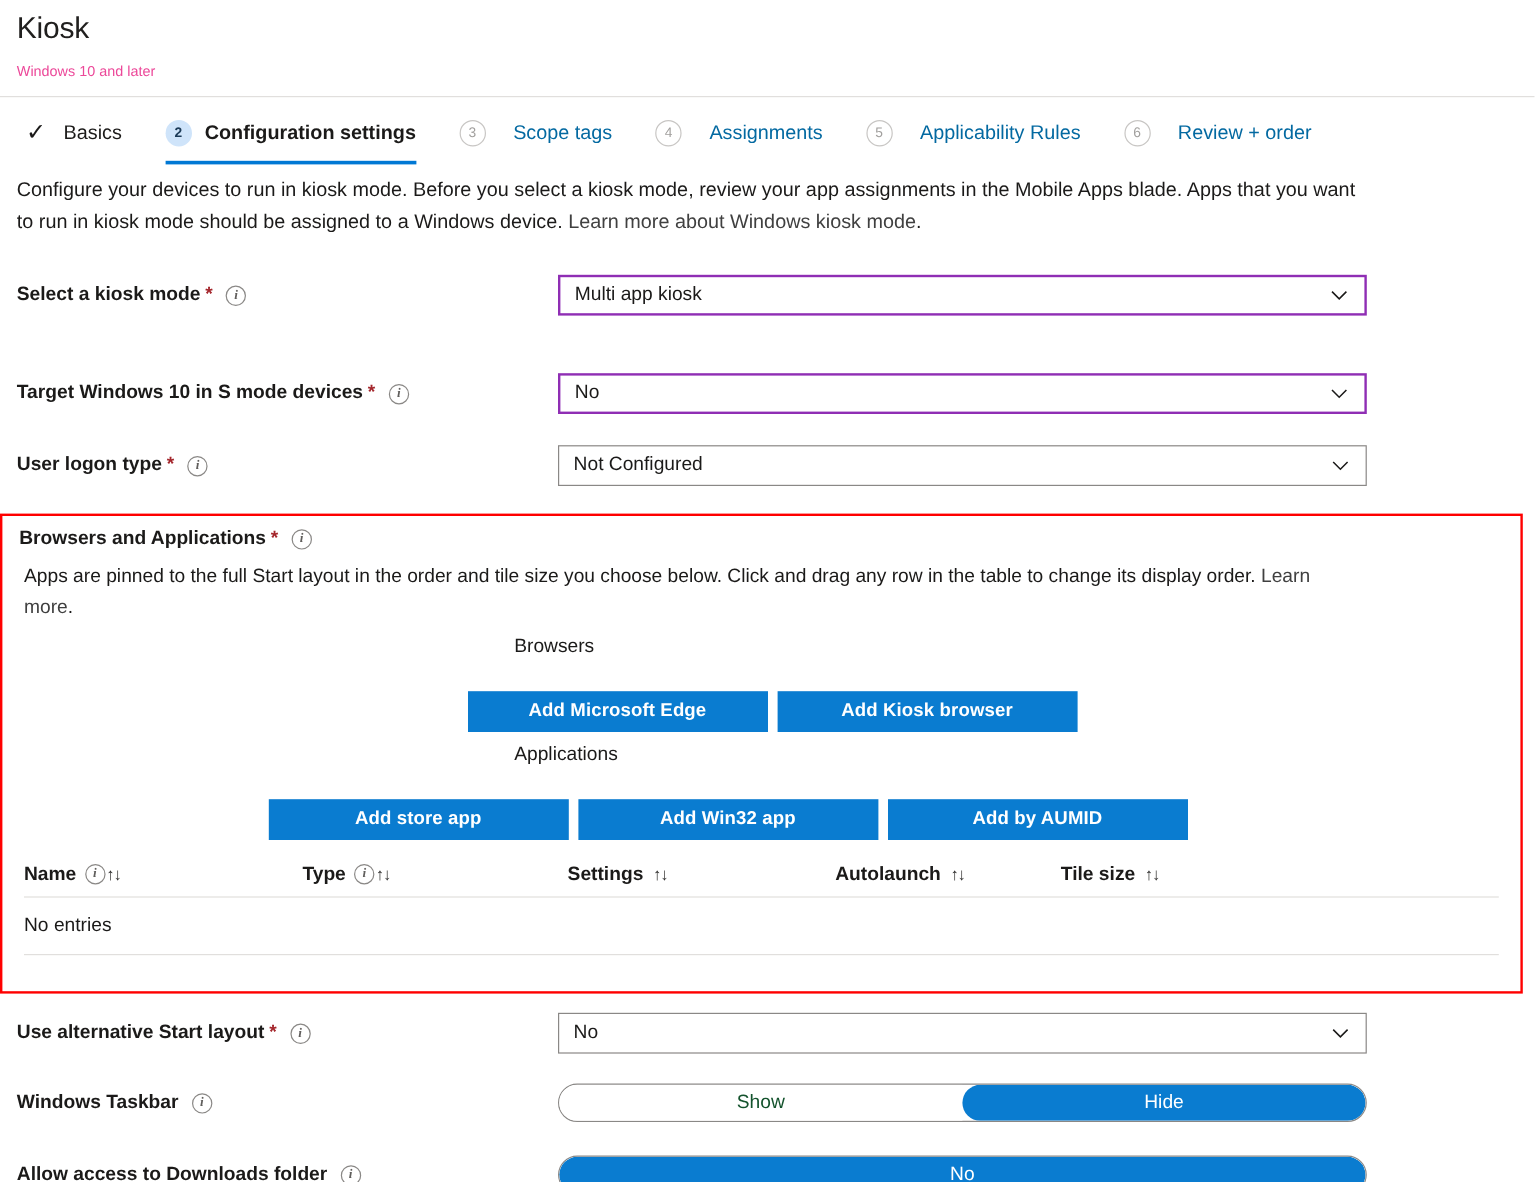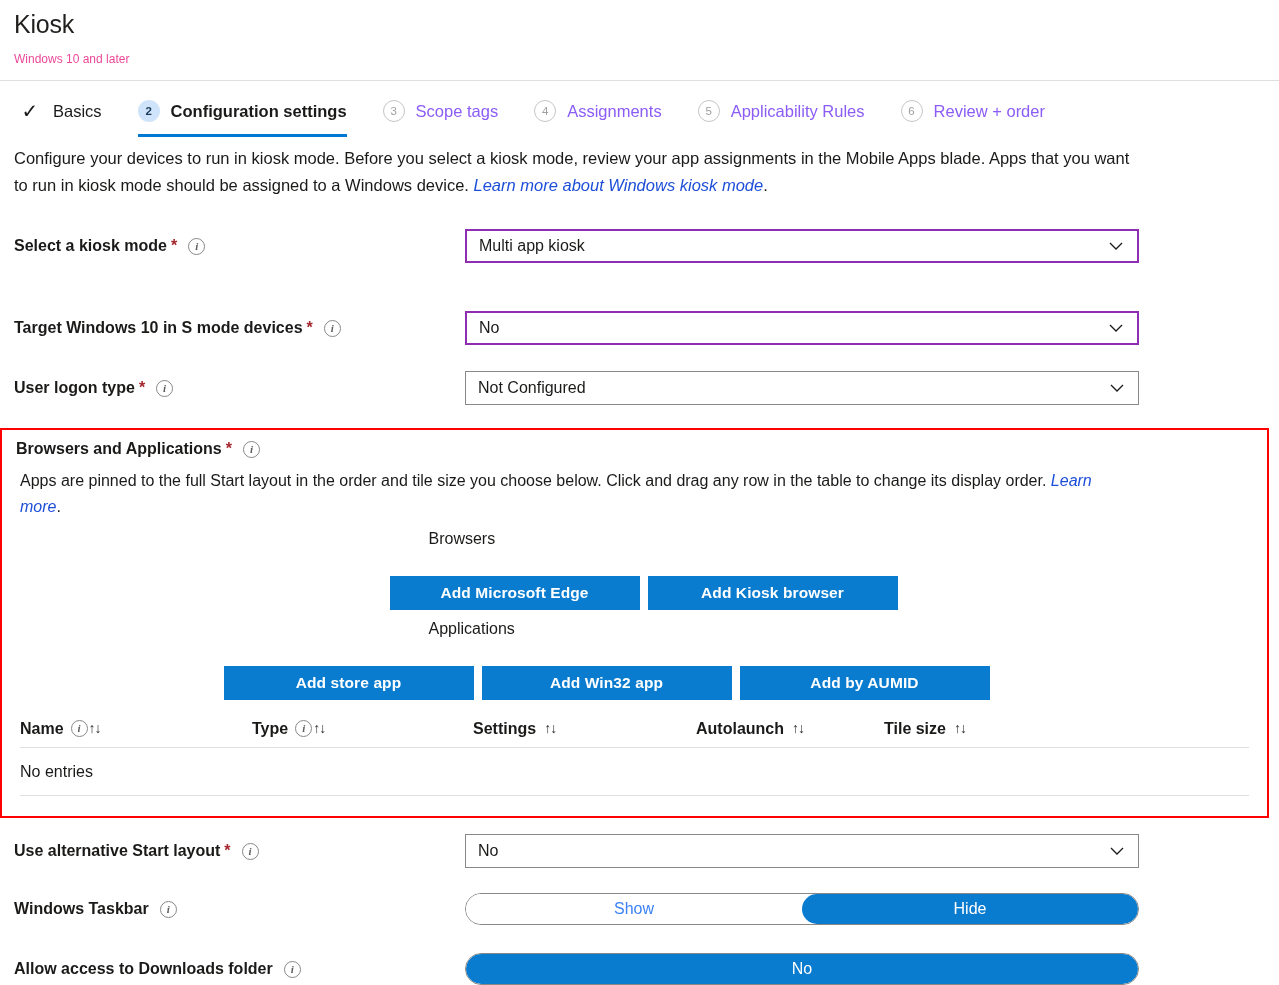--- a/index.html
+++ b/index.html
@@ -81,38 +81,38 @@
   }
   .tab.pending .marker {
     border: 1px solid #c8c6c4;
     color: #a19f9d;
   }
   .tab .label {
     font-size: 16.5px;
     color: #1b1a19;
   }
   .tab.current .label { font-weight: 700; }
-  .tab.pending .label { color: #8b5cf6; }
+  .tab.pending .label { color: #0369a1; margin-left: 12px; }
   .tab.current::after {
     content: "";
     position: absolute;
     left: 0; right: 14px; bottom: 0;
     height: 3px;
     background: #0078d4;
   }
 
   
   .intro {
     font-size: 16.5px;
     line-height: 27px;
     color: #1b1a19;
     padding: 8px 14px 0 14px;
     max-width: 1150px;
   }
-  .link { color: #1d4ed8; text-decoration: none; cursor: pointer; font-style: italic; }
+  .link { color: #404040; text-decoration: none; cursor: pointer; }
 
   
   .form-area { padding: 0 14px; }
   .row {
     display: flex;
     align-items: center;
     min-height: 34px;
   }
   .row .lbl {
     width: 451px;
@@ -167,21 +167,21 @@
     width: 16px; height: 16px;
     pointer-events: none;
   }
   .select .chev svg { display: block; }
 
   
   .highlight-box {
     position: relative;
     border: 2px solid #ff0000;
     margin: 23px 10px 0 0;
-    padding: 10px 0 20px 0;
+    padding: 10px 0 30px 0;
     width: 1269px;
     margin-left: 0;
   }
   .hl-inner { padding: 0 14px; }
   .hl-title {
     font-size: 16px;
     font-weight: 600;
     display: flex;
     align-items: center;
     color: #1b1a19;
@@ -261,21 +261,21 @@
     border-radius: 16px;
     overflow: hidden;
     cursor: pointer;
   }
   .pill .seg {
     flex: 1 1 50%;
     display: flex;
     align-items: center;
     justify-content: center;
     font-size: 16px;
-    color: #3b82f6;
+    color: #14532d;
     background: #fff;
     height: 100%;
   }
   .pill .seg.on {
     background: #0a7cd0;
     color: #fff;
     border-radius: 16px;
   }
 </style>
 </head>

